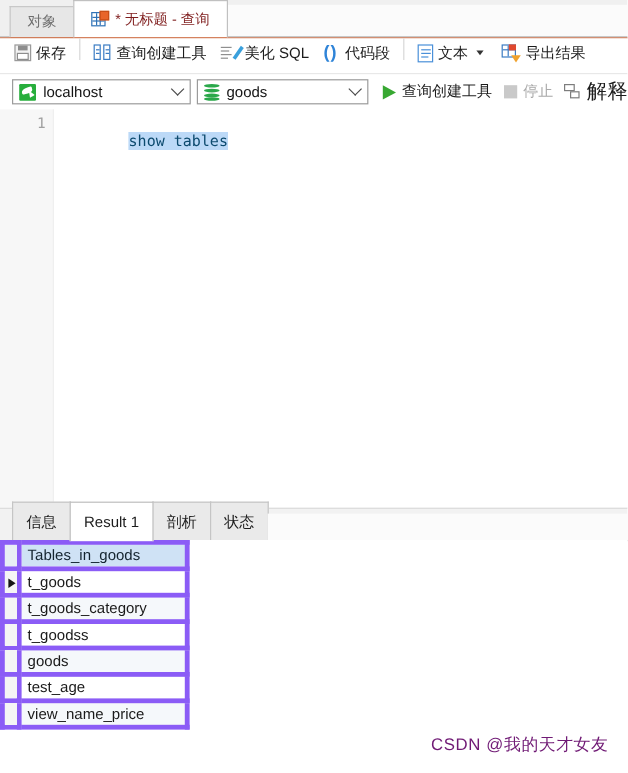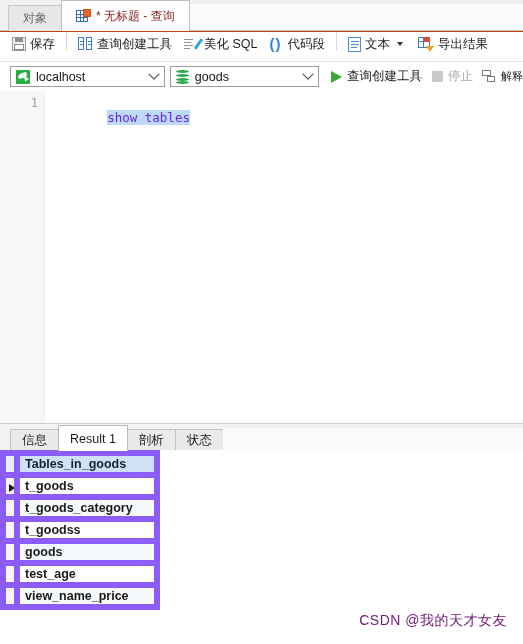--- a/index.html
+++ b/index.html
@@ -287,21 +287,21 @@
     border-left: 11px solid #38a832;
   }
   .stopbtn {
     display: flex; align-items: center; gap: 5px;
     margin-left: 10px; font-size: 12.5px; color: #a9a9a9;
     white-space: nowrap;
   }
   .stopsq { width: 11px; height: 11px; background: #c9c9c9; flex: none; }
   .explainbtn {
     display: flex; align-items: center; gap: 5px;
-    margin-left: 9px; font-size: 11px; color: #1c1c1c;
+    margin-left: 9px; font-size: 17px; color: #1c1c1c;
     white-space: nowrap;
   }
   .ico-explain { position: relative; width: 14px; height: 13px; flex: none; }
   .ico-explain .bx {
     position: absolute; border: 1px solid #7d7d7d; background: #fff; box-sizing: border-box;
   }
   .ico-explain .b1 { left: 0; top: 0; width: 9px; height: 6px; }
   .ico-explain .b2 { left: 5px; top: 6px; width: 8px; height: 6px; }
 
   
@@ -333,38 +333,38 @@
     background: #ffffff;
   }
   .codeline {
     position: absolute; left: 17px; top: 4px;
     font-family: "DejaVu Sans Mono", "Liberation Mono", monospace;
     font-size: 12.5px;
     white-space: pre;
   }
   .codeline .sel {
     background: #bcd9f7;
-    color: #6d28d9;
+    color: #0c4a6e;
     text-align: right;
   }
 
   
   .restabs {
     position: absolute;
     left: 0; top: 424px;
     width: 523px; height: 27px;
     background: #f2f2f2;
     display: flex;
     align-items: flex-end;
     box-sizing: border-box;
     padding-left: 10px;
   }
   .rtab {
     height: 22px;
-    padding: 5px 11px;
+    padding: 16px 11px;
     display: flex;
     align-items: center;
     font-size: 12.5px;
     color: #1c1c1c;
     border: 1px solid #c5c5c5;
     border-bottom: none;
     background: #eaeaea;
     margin-right: -1px;
     box-sizing: border-box;
     white-space: nowrap;
@@ -389,26 +389,26 @@
     width: 523px; height: 194px;
     background: #ffffff;
     overflow: hidden;
   }
   .gtable {
     border-collapse: collapse;
     table-layout: fixed;
     font-size: 12.5px;
   }
   .gtable td, .gtable th {
-    border: 6px solid #8b5cf6;
+    border: 4px solid #8b5cf6;
     padding: 0 0 0 5px;
     height: 22px;
     box-sizing: border-box;
     text-align: left;
-    font-weight: bold;
+    font-weight: normal;
     white-space: nowrap;
     overflow: hidden;
   }
   .gutter-col { width: 14px; padding: 0 !important; background: #f5f5f5; position: relative; }
   .data-col { width: 140px; }
   .gtable th.data-col {
     background: #cfe2f5;
     color: #14242f;
   }
   .gtable th.gutter-col { background: #e8eef5; }

